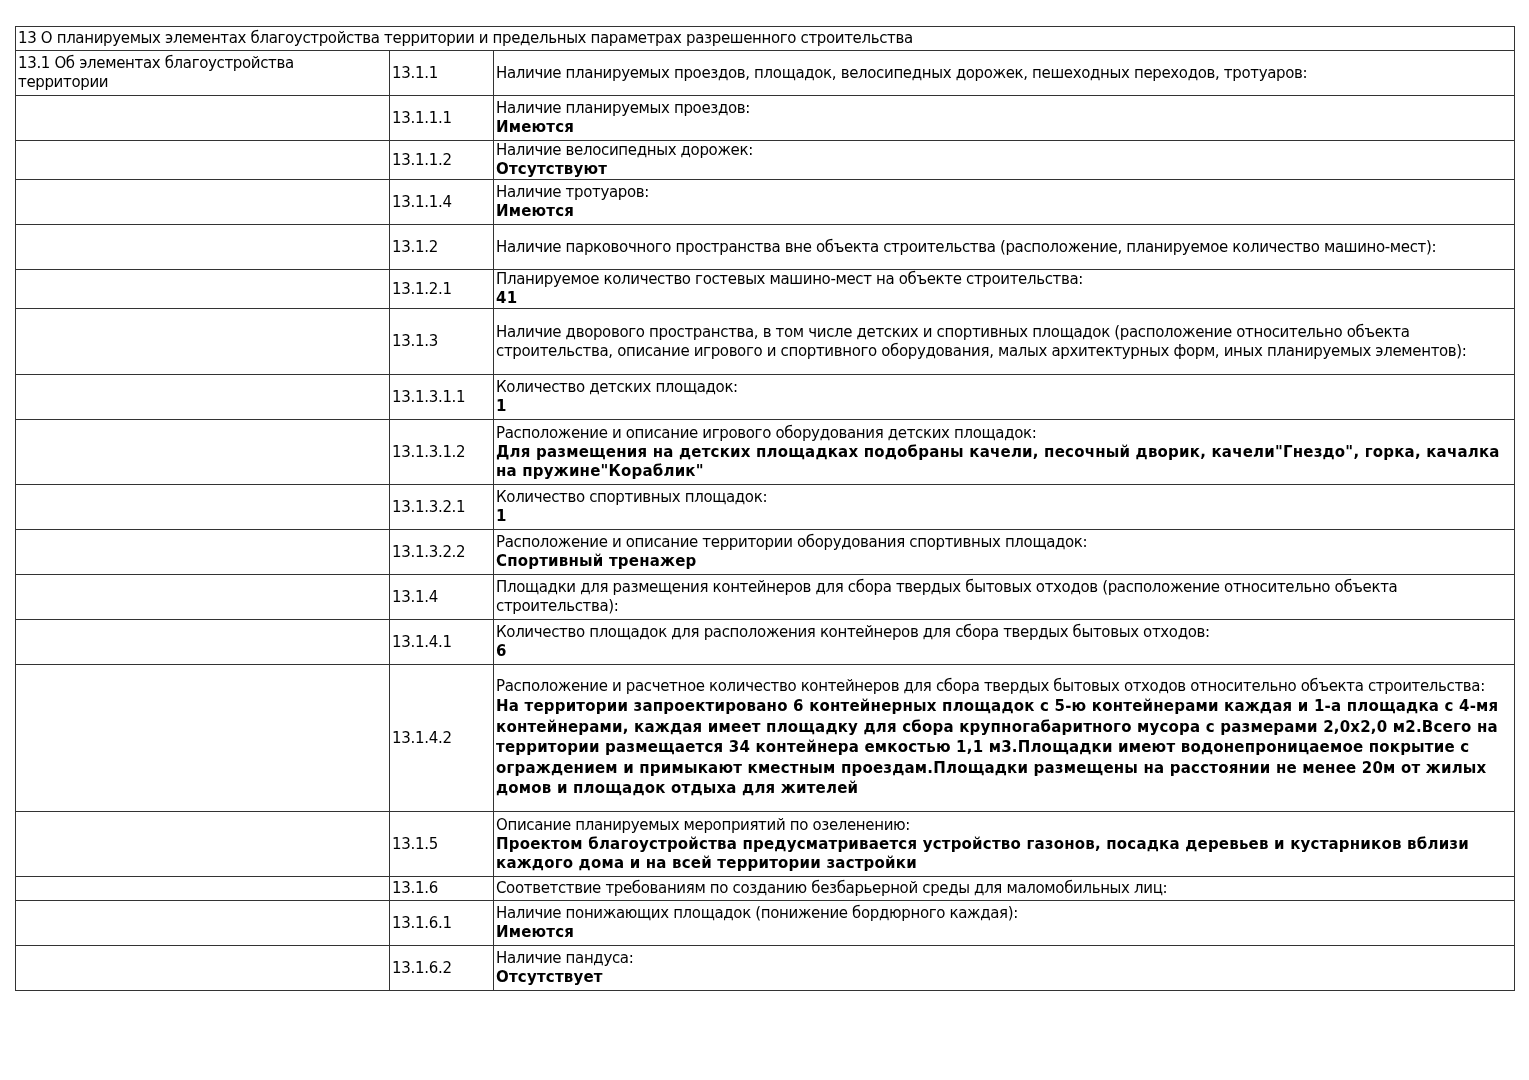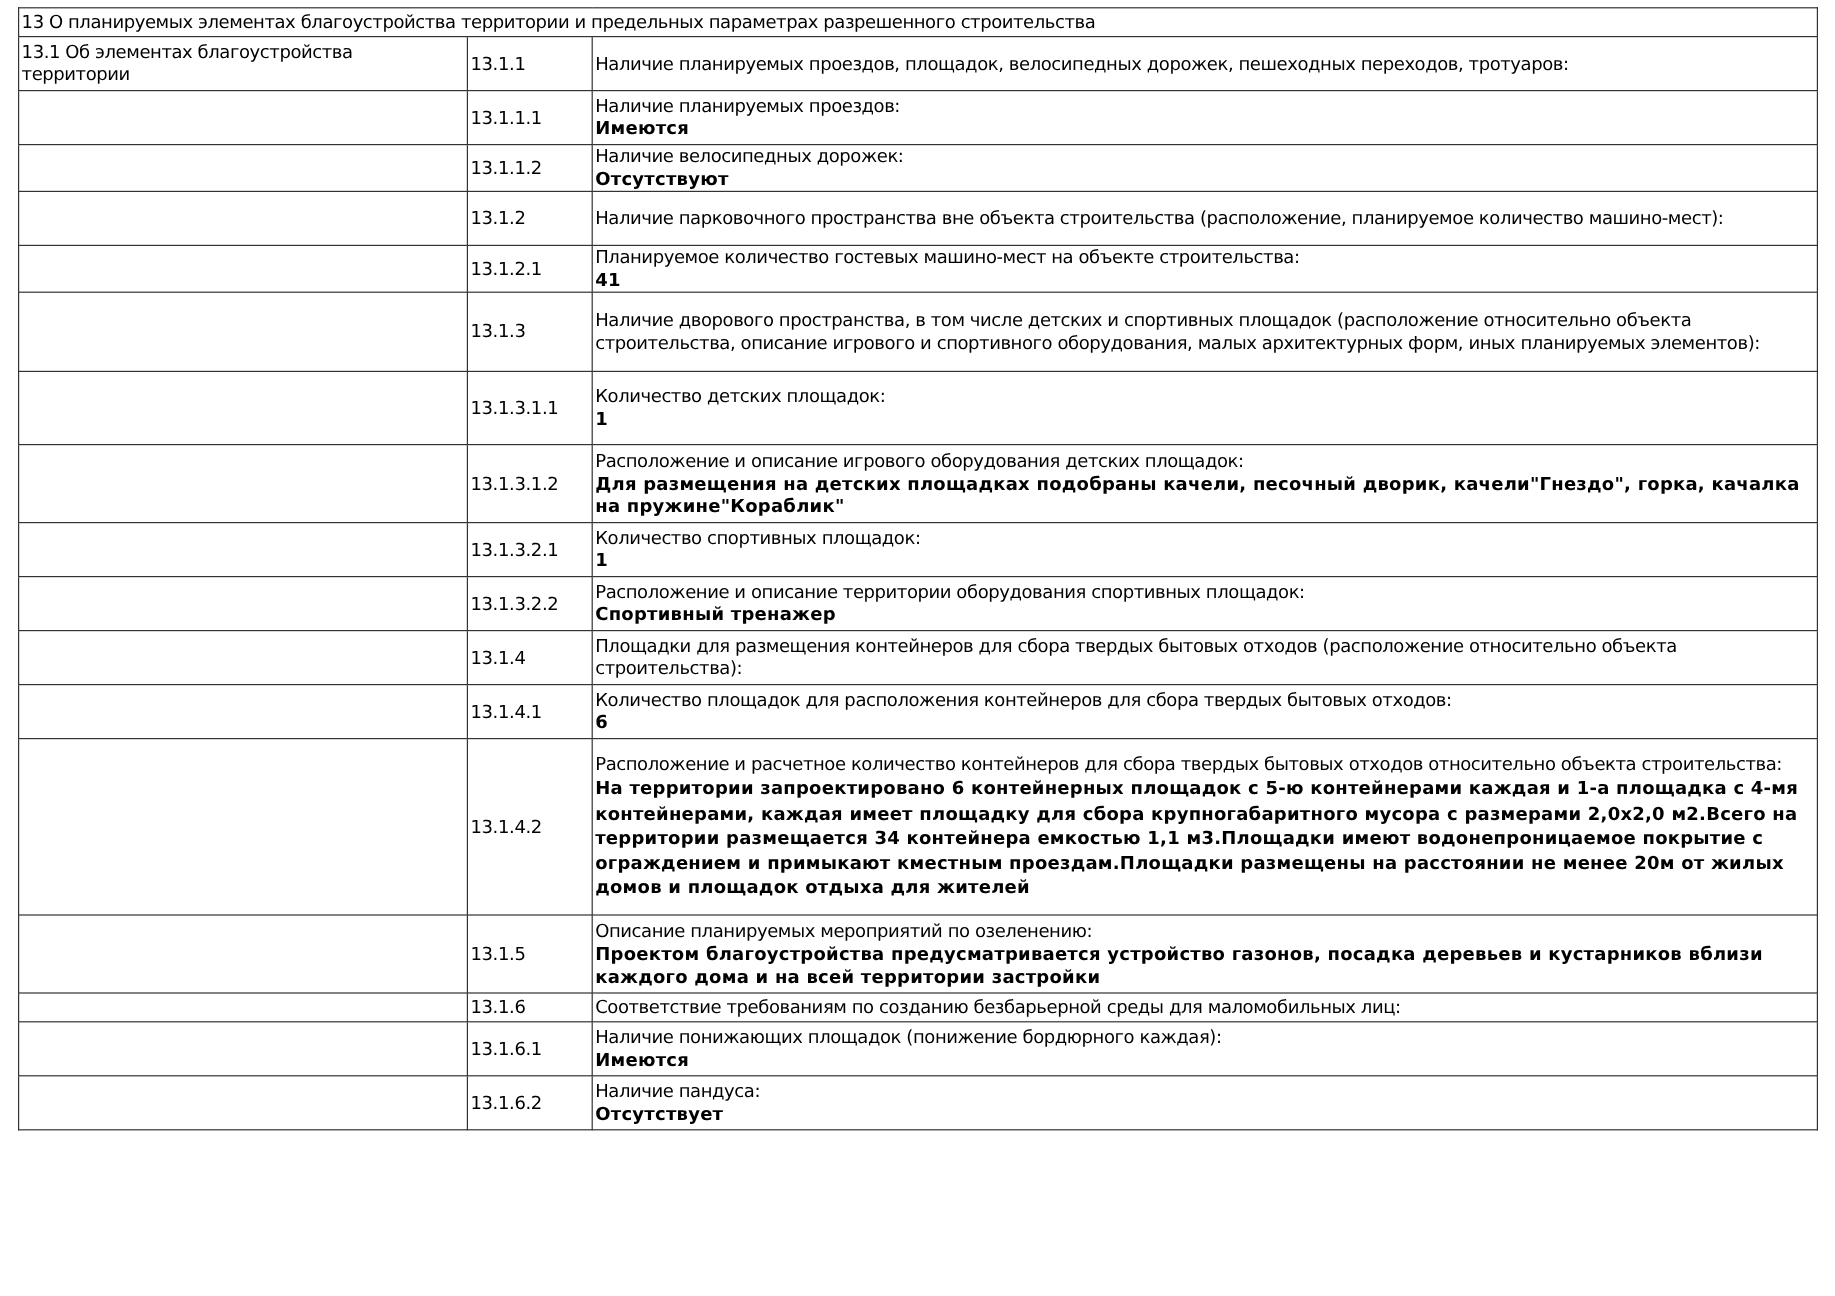--- a/index.html
+++ b/index.html
@@ -1,18 +1,18 @@
 <!DOCTYPE html>
 <html><head>
 <meta charset="utf-8">
 <style>
   html, body { margin: 0; padding: 0; background: #ffffff; }
   body { width: 1529px; height: 1080px; overflow: hidden; position: relative;
          font-family: "DejaVu Sans", sans-serif; color: #000; }
-  table.doc { position: absolute; left: 15px; top: 6px; width: 1499px;
+  table.doc { position: absolute; left: 15px; top: 26px; width: 1499px;
               border-collapse: collapse; table-layout: fixed; }
   table.doc td { border: 1.5px solid #333; padding: 0 2px; vertical-align: middle;
                  font-size: 15px; line-height: 19px; overflow: hidden; }
   col.c1 { width: 374px; } col.c2 { width: 104px; } col.c3 { width: 1021px; }
   .label { font-weight: normal; letter-spacing: -0.35px; }
   .value { font-weight: bold; letter-spacing: 0.2px; }
   .code { letter-spacing: -0.3px; }
   .block { display: block; }
 </style>
 </head>
@@ -46,41 +46,49 @@
     <tr style="height:37px">
       <td></td>
       <td class="code">13.1.1.2</td>
       <td>
           <span class="label block">Наличие велосипедных дорожек:</span>
           <span class="value block">Отсутствуют</span>
         </td>
     </tr>
     <tr style="height:45px">
       <td></td>
+      <td class="code">13.1.1.4</td>
+      <td>
+          <span class="label block">Наличие тротуаров:</span>
+          <span class="value block">Имеются</span>
+        </td>
+    </tr>
+    <tr style="height:45px">
+      <td></td>
       <td class="code">13.1.2</td>
       <td>
           <span class="label block">Наличие парковочного пространства вне объекта строительства (расположение, планируемое количество машино-мест):</span>
         </td>
     </tr>
     <tr style="height:33px">
       <td></td>
       <td class="code">13.1.2.1</td>
       <td>
           <span class="label block">Планируемое количество гостевых машино-мест на объекте строительства:</span>
           <span class="value block">41</span>
         </td>
     </tr>
     <tr style="height:66px">
       <td></td>
       <td class="code">13.1.3</td>
       <td>
           <span class="label block">Наличие дворового пространства, в том числе детских и спортивных площадок (расположение относительно объекта строительства, описание игрового и спортивного оборудования, малых архитектурных форм, иных планируемых элементов):</span>
         </td>
     </tr>
-    <tr style="height:61px">
+    <tr style="height:45px">
       <td></td>
       <td class="code">13.1.3.1.1</td>
       <td>
           <span class="label block">Количество детских площадок:</span>
           <span class="value block">1</span>
         </td>
     </tr>
     <tr style="height:65px">
       <td></td>
       <td class="code">13.1.3.1.2</td>

